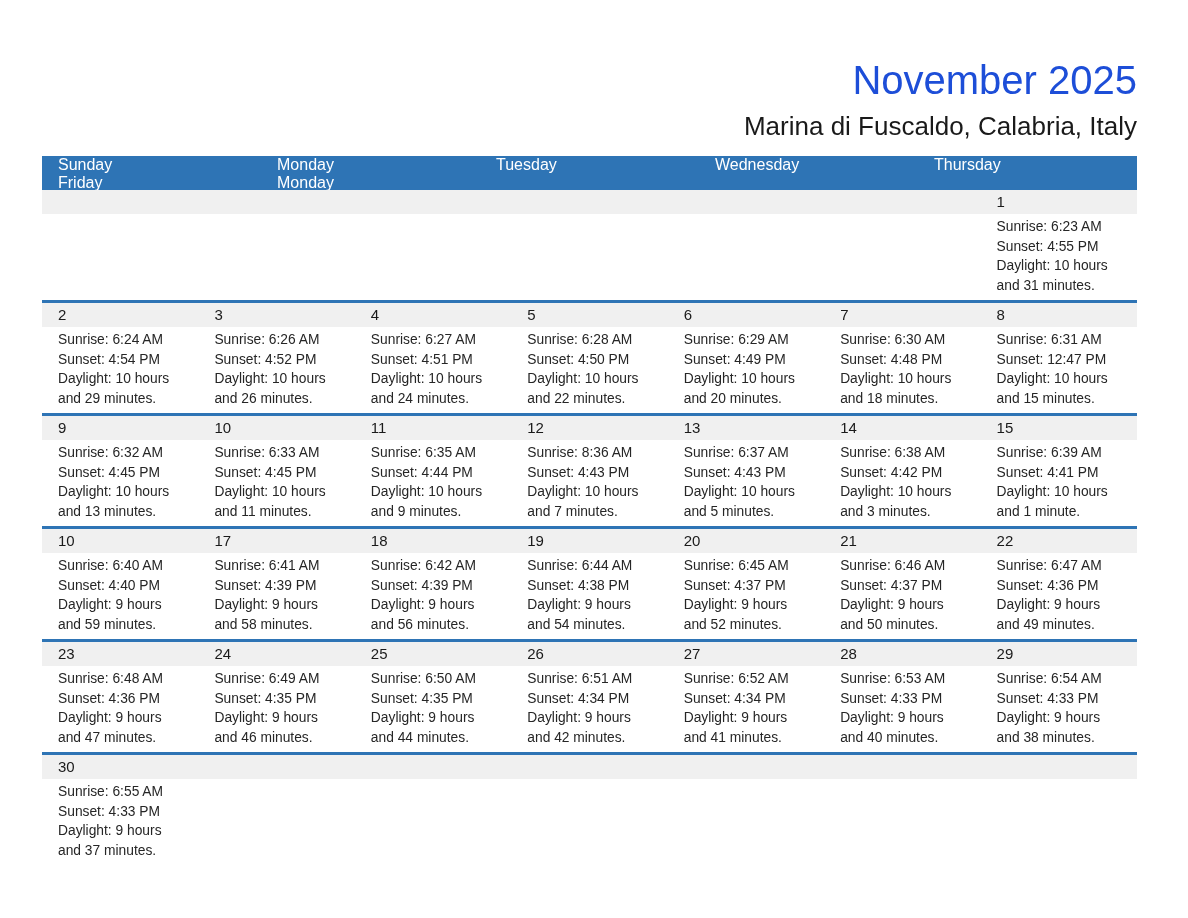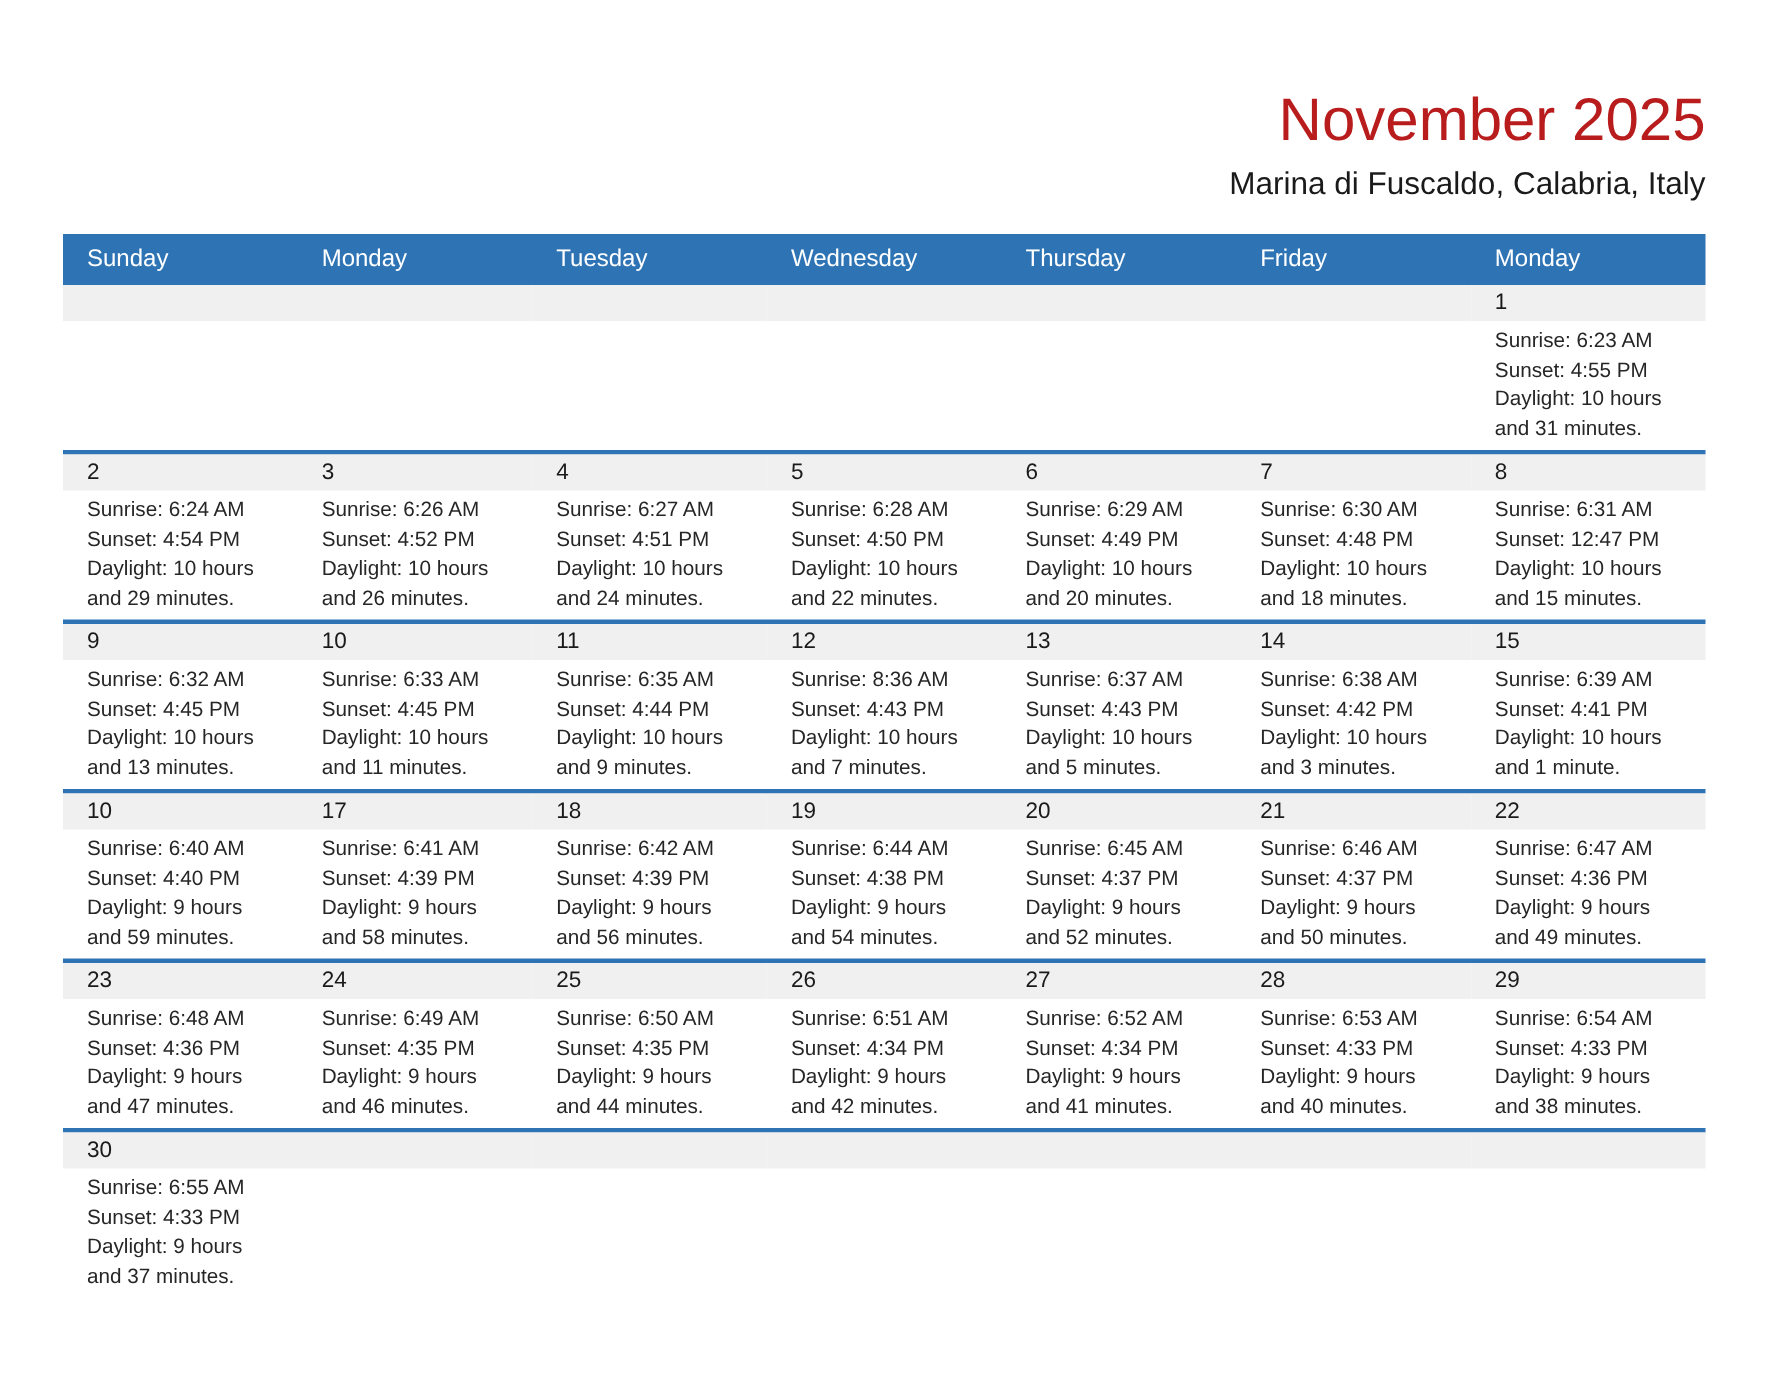--- a/index.html
+++ b/index.html
@@ -23,27 +23,27 @@
   .page{position:relative;width:1188px;height:918px;background:#fff;}
 
   
   .top{position:relative;height:156px;}
   .logo{position:absolute;left:50px;top:74px;line-height:1;}
   .logo-top{display:flex;align-items:flex-start;}
   .logo-general{font-size:31px;color:#1a1a1a;letter-spacing:-0.5px;}
   .logo-tri{margin-left:2px;margin-top:2px;}
   .logo-blue{font-size:31px;color:var(--logo-blue);margin-left:87px;margin-top:-4px;letter-spacing:-0.5px;}
   .titles{position:absolute;right:51px;top:58px;text-align:right;}
-  .title{font-size:40px;font-weight:400;color:#b91c1c;line-height:1.1;text-align:right;}
-  .subtitle{font-size:21px;font-weight:400;color:#1a1a1a;margin-top:9px;text-align:right;}
+  .title{font-size:40px;font-weight:400;color:#1d4ed8;line-height:1.1;text-align:right;}
+  .subtitle{font-size:26px;font-weight:400;color:#1a1a1a;margin-top:9px;text-align:right;}
 
   
   .calendar{margin:0 51px 0 42px;}
   .weekday-row{
-    display:grid;grid-template-columns:repeat(7,1fr);
+    display:grid;grid-template-columns:repeat(5,1fr);
     background:var(--header-blue);height:34px;align-items:center;
   }
   .wd{color:var(--header-text);font-size:16px;padding-left:16px;font-weight:400;}
   .week{
     display:grid;grid-template-columns:repeat(7,1fr);
     border-bottom:3px solid var(--separator-blue);
     min-height:107px;align-content:start;
   }
   .week:last-child{border-bottom:none;}
   .cell{display:flex;flex-direction:column;}

